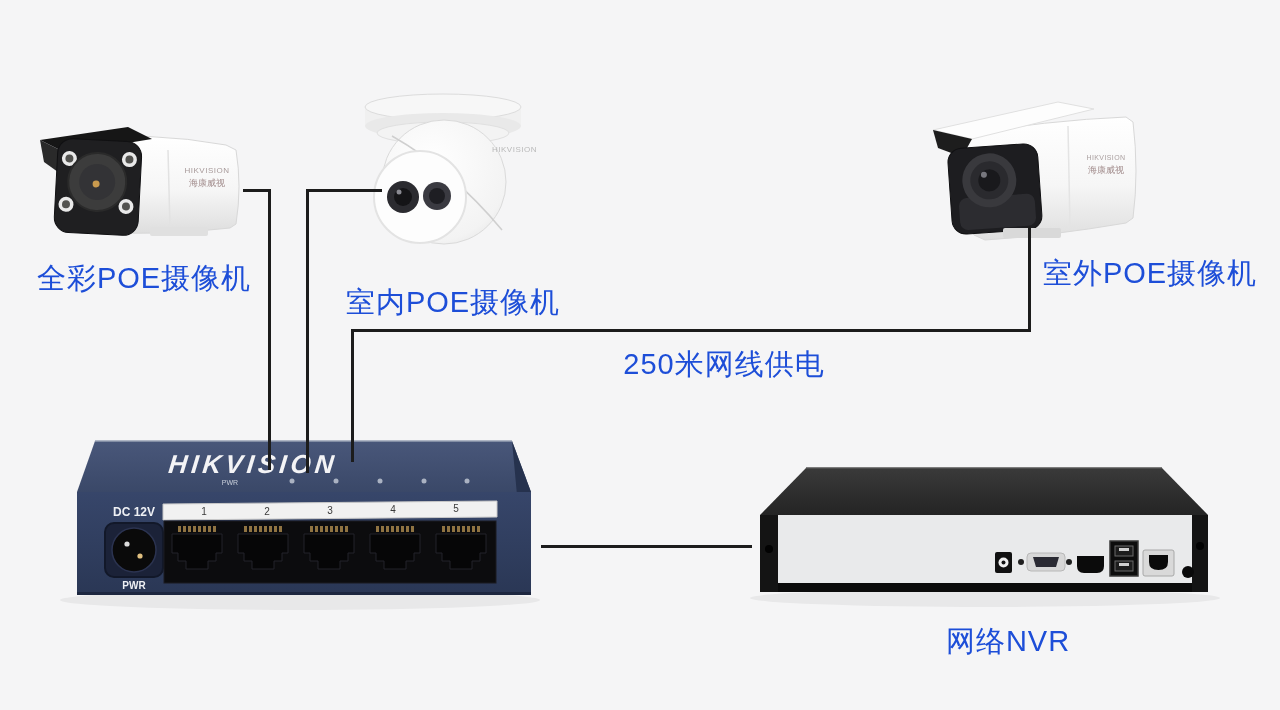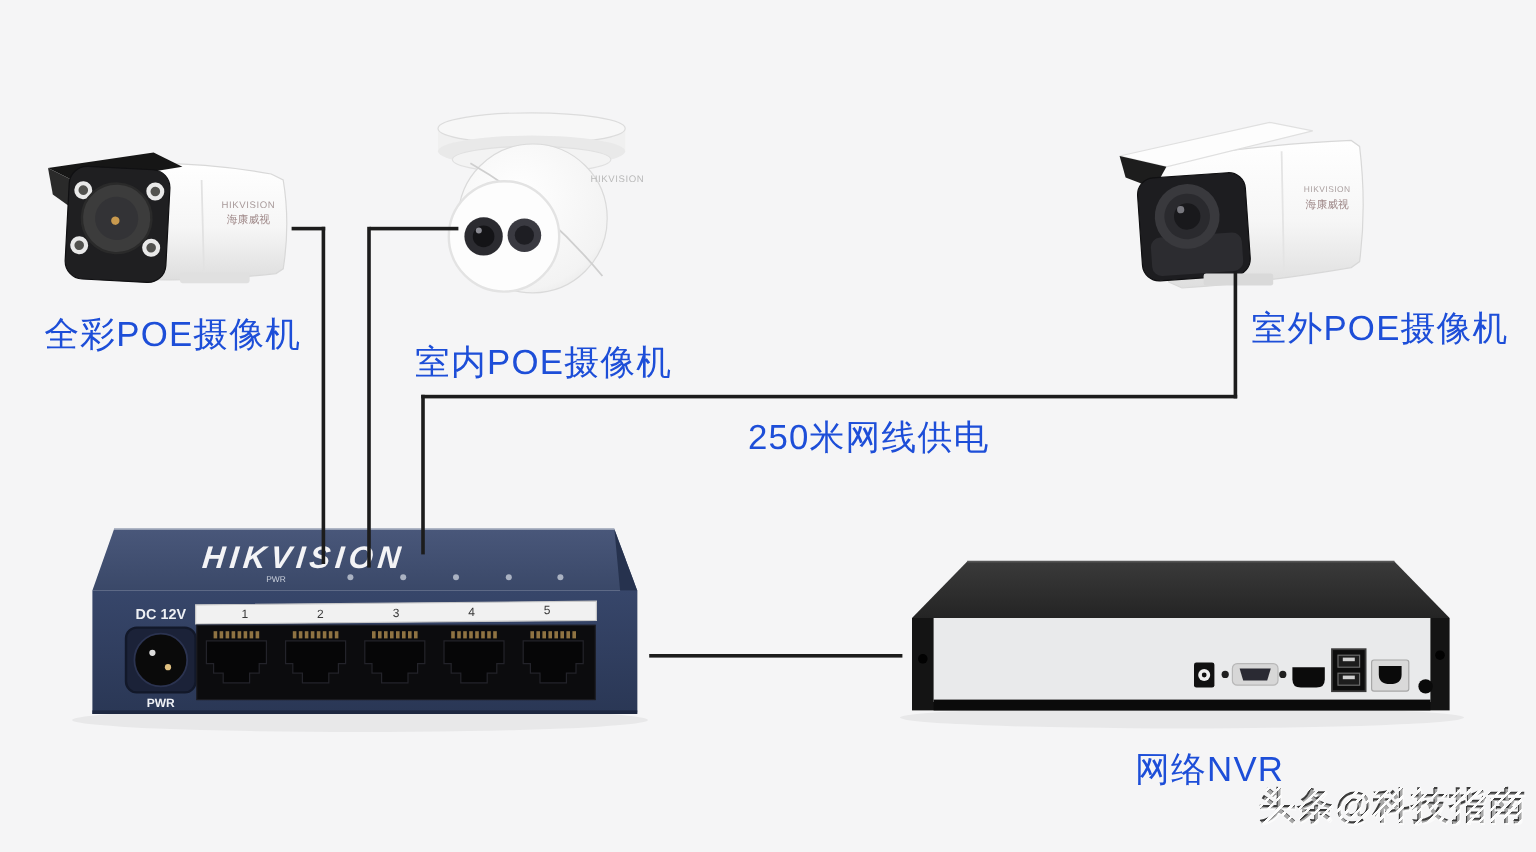--- a/index.html
+++ b/index.html
@@ -235,15 +235,14 @@
   <div class="wire" style="left:351px; top:329px; width:680px; height:3px;"></div>
   <div class="wire" style="left:351px; top:329px; width:3px; height:133px;"></div>
 
   <div class="wire" style="left:541px; top:545px; width:211px; height:3px;"></div>
 
   <div class="lbl lbl-cam1">全彩POE摄像机</div>
   <div class="lbl lbl-cam2">室内POE摄像机</div>
   <div class="lbl lbl-cam3">室外POE摄像机</div>
   <div class="lbl lbl-cable">250米网线供电</div>
   <div class="lbl lbl-nvr">网络NVR</div>
-  <div class="watermark">头条@科技指南</div>
 
 </div>
 
 </body></html>

